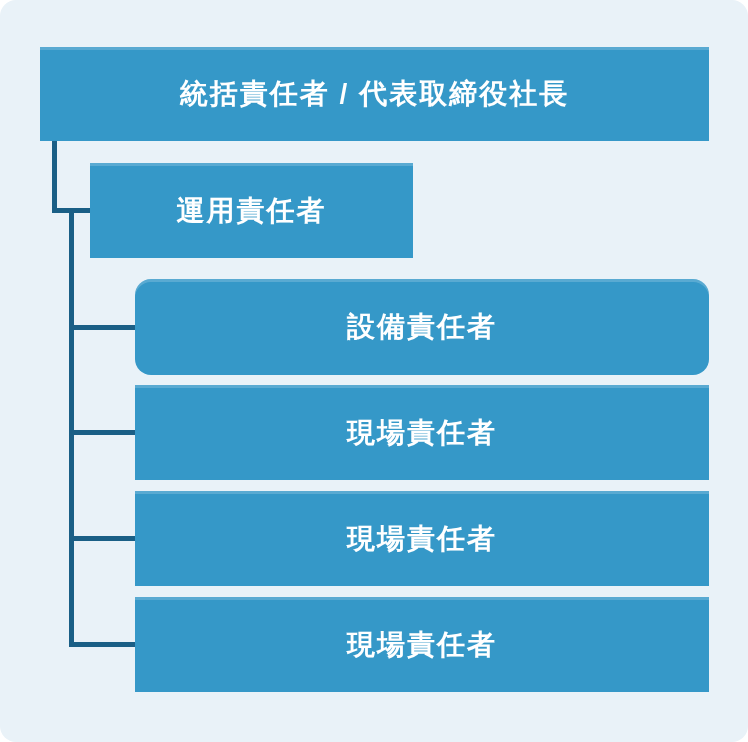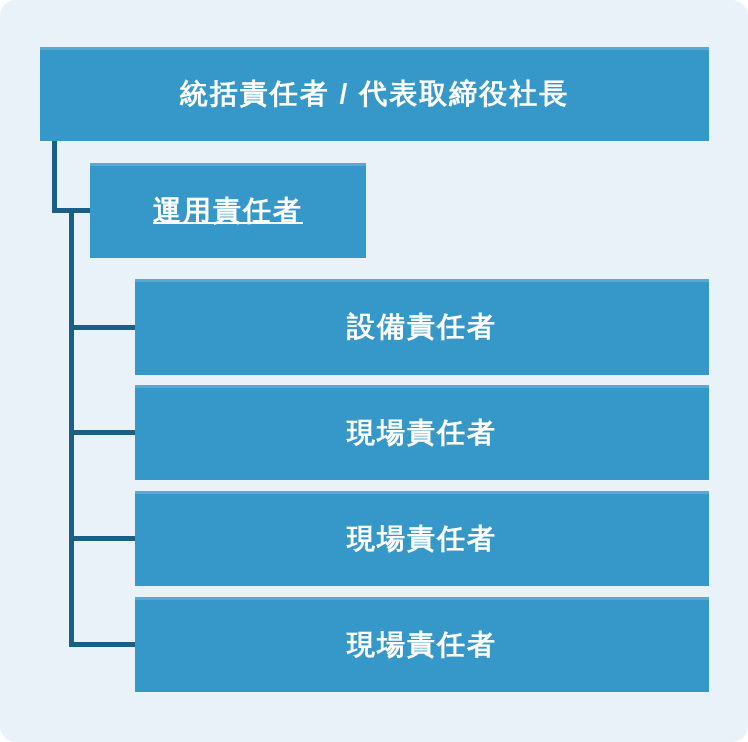--- a/index.html
+++ b/index.html
@@ -31,23 +31,23 @@
     align-items: center;
     justify-content: center;
     font-weight: 700;
     font-size: 28px;
     letter-spacing: 2px;
     line-height: 1;
     text-align: center;
     box-shadow: inset 0 3px 0 rgba(255,255,255,0.18);
   }
   .node-root   { left: 40px;  top: 47px;  width: 669px; height: 94px; }
-  .node-l2a    { left: 90px;  top: 163px; width: 276px; height: 95px; text-decoration: underline; }
+  .node-l2a    { left: 90px;  top: 163px; width: 323px; height: 95px; }
   .node-l2b    { left: 404px; top: 163px; width: 305px; height: 95px; }
-  .node-l3a    { left: 135px; top: 279px; width: 574px; height: 96px; }
+  .node-l3a    { left: 135px; top: 279px; width: 574px; height: 96px; border-radius: 16px; }
   .node-l3b    { left: 135px; top: 385px; width: 574px; height: 95px; }
   .node-l3c    { left: 135px; top: 491px; width: 574px; height: 95px; }
   .node-l3d    { left: 135px; top: 597px; width: 574px; height: 95px; }
 
   .connector {
     position: absolute;
     background: #1a5f86;
   }
   .conn-v1 { left: 52px; top: 141px; width: 5px;  height: 72px;  }
   .conn-h2 { left: 52px; top: 208px; width: 38px; height: 5px;   }

